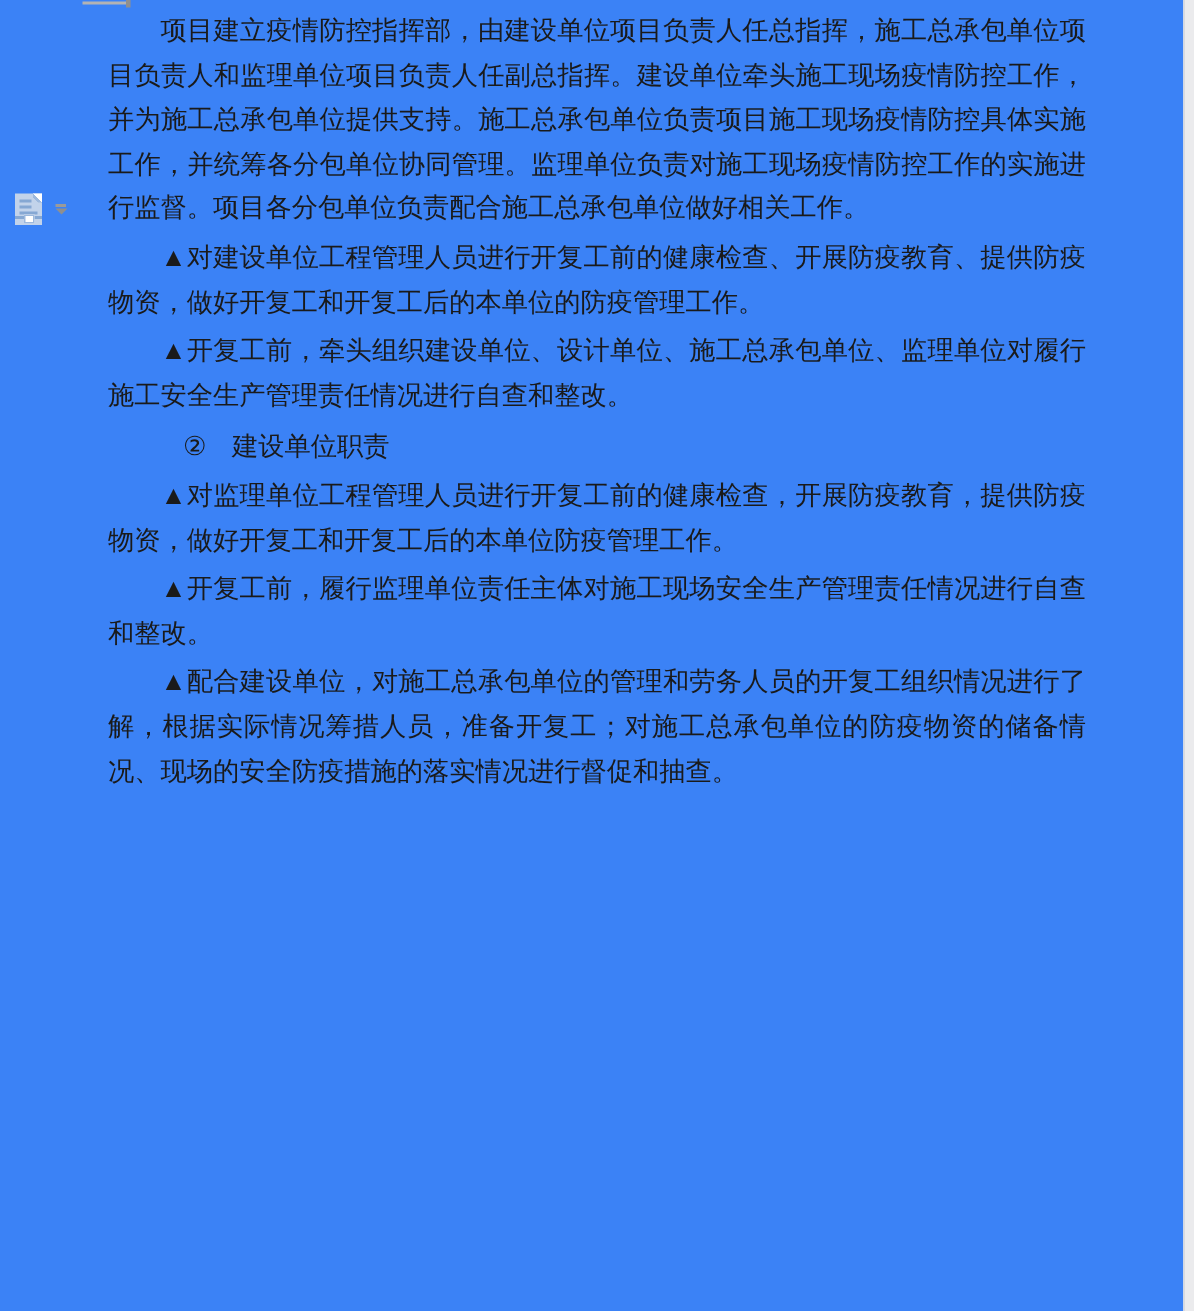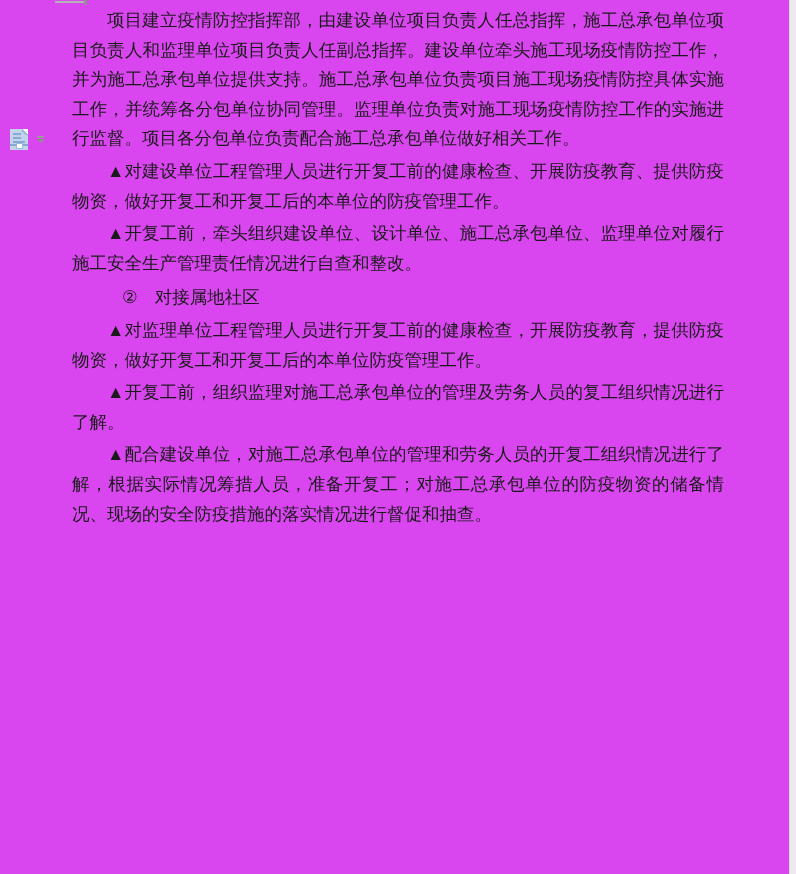--- a/index.html
+++ b/index.html
@@ -12,21 +12,21 @@
     height: 874px;
     position: relative;
     overflow: hidden;
     font-family: "Liberation Serif", "DejaVu Serif", serif;
   }
   .page {
     position: absolute;
     left: 0; top: 0;
     width: 789px;
     height: 874px;
-    background: #d946ef;
+    background: #3b82f6;
   }
   
   .right-strip {
     position: absolute;
     top: 0;
     right: 0;
     width: 7px;
     height: 874px;
     background: #ebebed;
     border-left: 1px solid #dadadc;
@@ -178,21 +178,21 @@
     <div class="paste-arrow">
       <div class="bar"></div>
       <div class="tri"></div>
     </div>
   </div>
 
   <div class="content" id="content">
       <p class="para body">项目建立疫情防控指挥部，由建设单位项目负责人任总指挥，施工总承包单位项目负责人和监理单位项目负责人任副总指挥。建设单位牵头施工现场疫情防控工作，并为施工总承包单位提供支持。施工总承包单位负责项目施工现场疫情防控具体实施工作，并统筹各分包单位协同管理。监理单位负责对施工现场疫情防控工作的实施进行监督。项目各分包单位负责配合施工总承包单位做好相关工作。</p>
       <p class="para body">▲对建设单位工程管理人员进行开复工前的健康检查、开展防疫教育、提供防疫物资，做好开复工和开复工后的本单位的防疫管理工作。</p>
       <p class="para body">▲开复工前，牵头组织建设单位、设计单位、施工总承包单位、监理单位对履行施工安全生产管理责任情况进行自查和整改。</p>
-      <p class="para heading"><span class="marker">②</span><span>对接属地社区</span></p>
+      <p class="para heading"><span class="marker">②</span><span>建设单位职责</span></p>
       <p class="para body">▲对监理单位工程管理人员进行开复工前的健康检查，开展防疫教育，提供防疫物资，做好开复工和开复工后的本单位防疫管理工作。</p>
-      <p class="para body">▲开复工前，组织监理对施工总承包单位的管理及劳务人员的复工组织情况进行了解。</p>
+      <p class="para body">▲开复工前，履行监理单位责任主体对施工现场安全生产管理责任情况进行自查和整改。</p>
       <p class="para body">▲配合建设单位，对施工总承包单位的管理和劳务人员的开复工组织情况进行了解，根据实际情况筹措人员，准备开复工；对施工总承包单位的防疫物资的储备情况、现场的安全防疫措施的落实情况进行督促和抽查。</p>
     </div>
 
 </div>
 
 <div class="right-strip"></div>
 
 </body></html>

